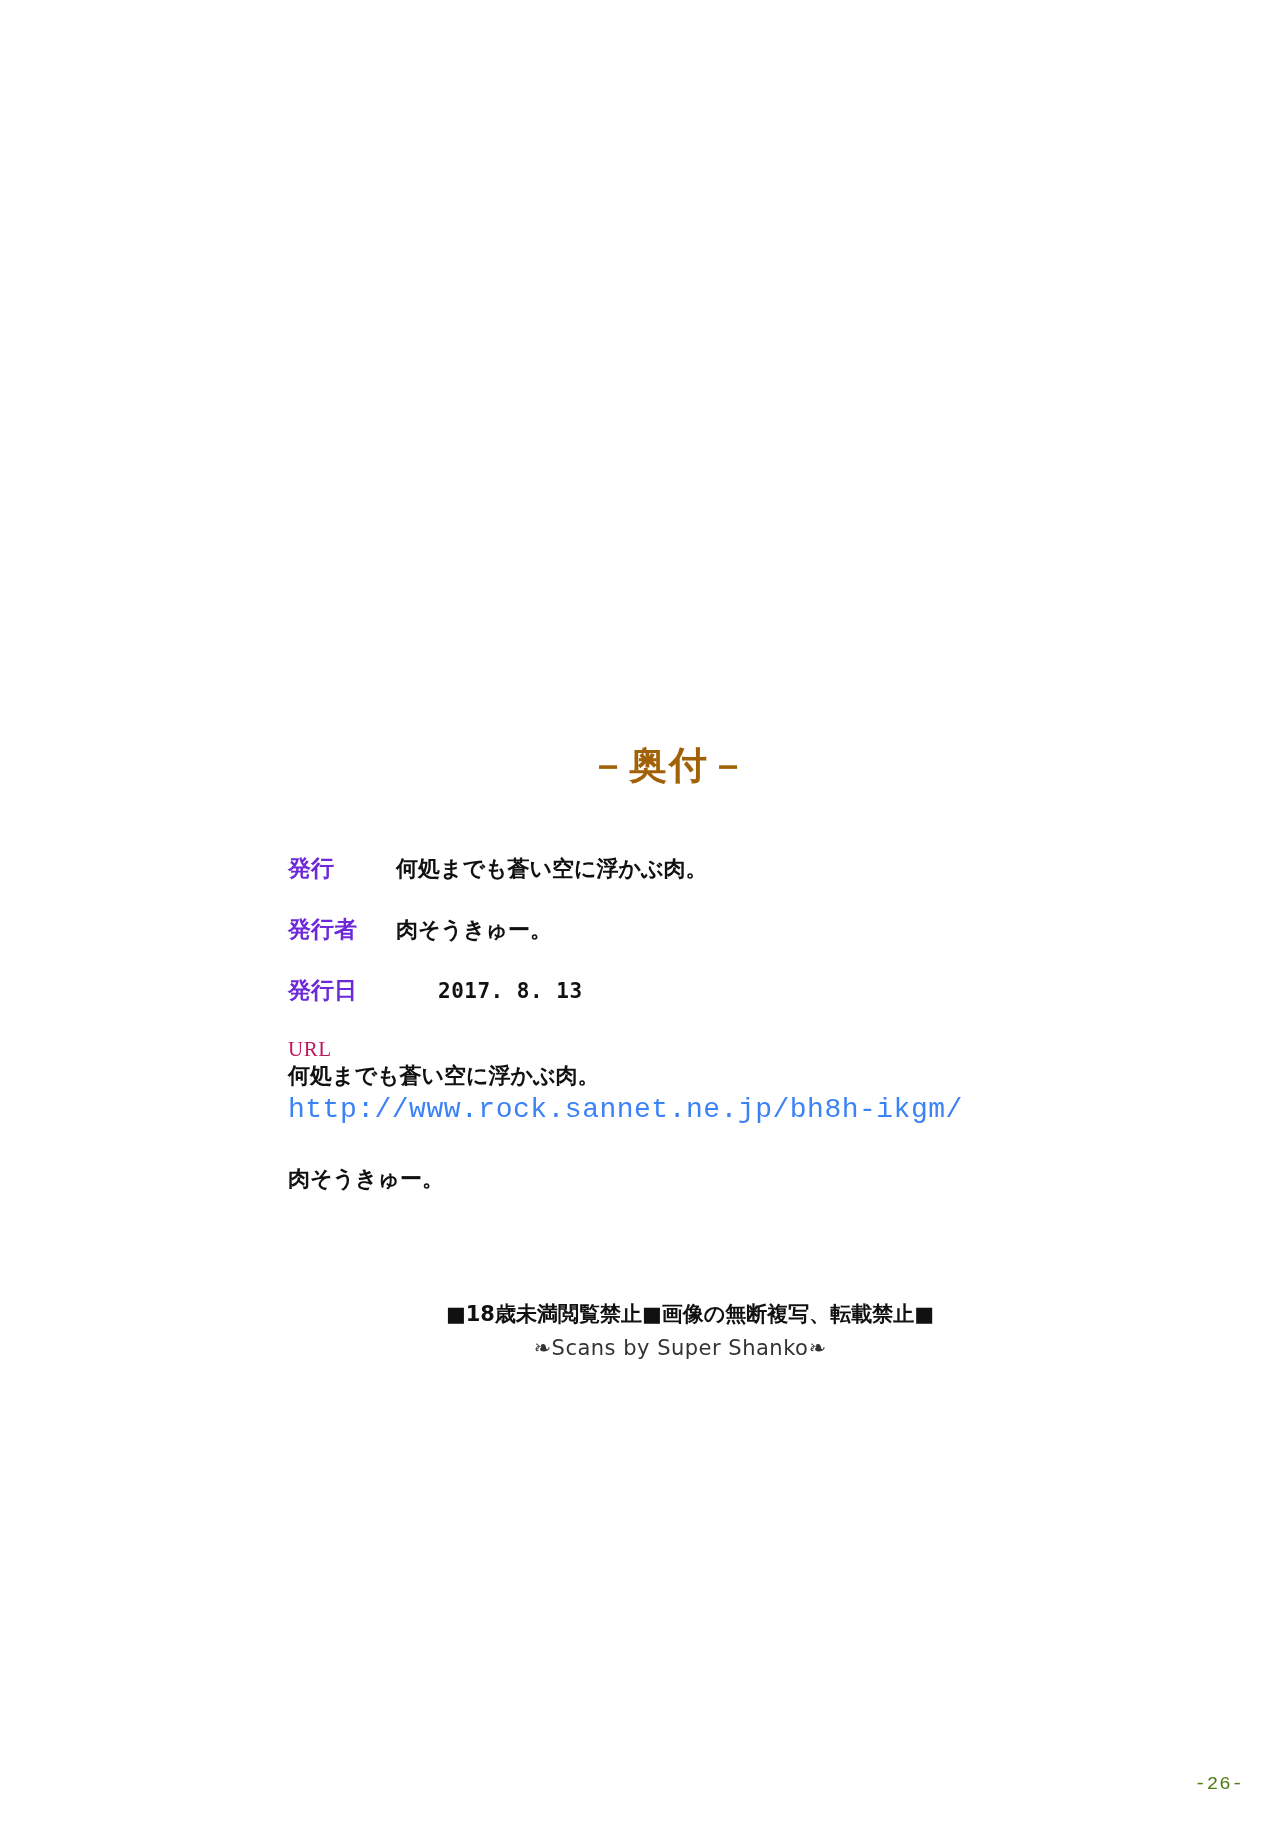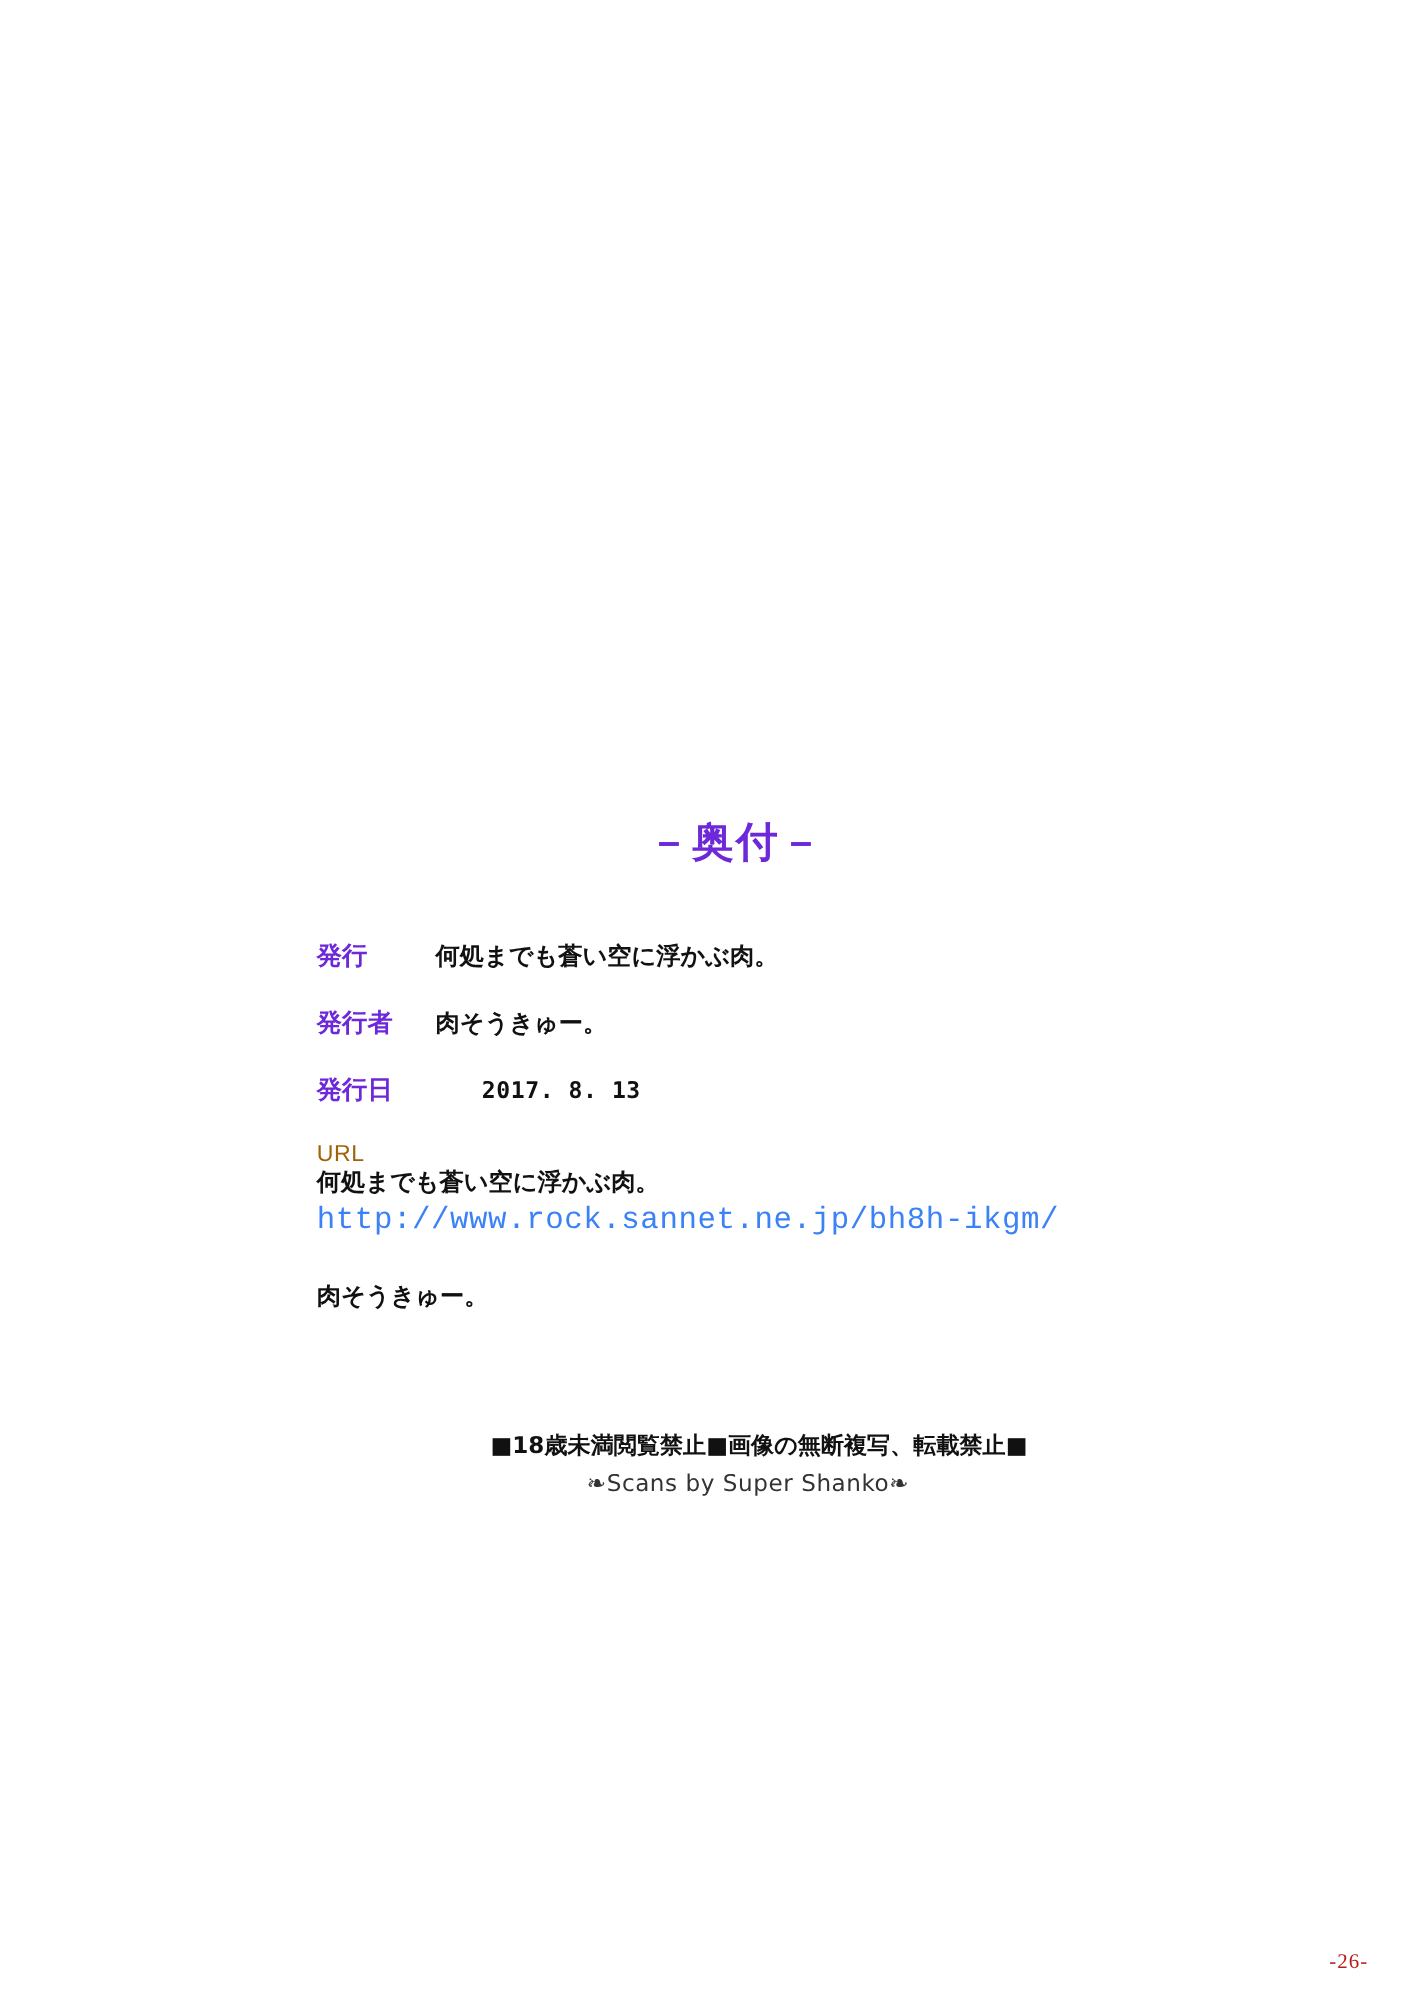--- a/index.html
+++ b/index.html
@@ -29,21 +29,21 @@
     top: 740px;
     width: 1280px;
   }
 
   .colophon-title {
     text-align: center;
     font-family: "DejaVu Sans", sans-serif;
     font-weight: bold;
     font-size: 38px;
     letter-spacing: 2px;
-    color: #6d28d9;
+    color: #a16207;
     margin: 0 0 62px 0;
     padding-left: 58px;
   }
 
   .entries {
     margin-left: 288px;
     width: 760px;
   }
 
   .entry {
@@ -83,23 +83,23 @@
     font-family: "DejaVu Sans", sans-serif;
     font-weight: bold;
     font-size: 22px;
   }
 
   .block {
     margin-bottom: 26px;
   }
 
   .block-head {
-    font-family: Liberation Sans, sans-serif;
-    font-size: 21px;
-    color: #a16207;
+    font-family: Liberation Serif, serif;
+    font-size: 21px;
+    color: #be185d;
     line-height: 1.25;
     letter-spacing: 0.5px;
   }
 
   .block-sub {
     font-family: "DejaVu Sans", sans-serif;
     font-weight: bold;
     font-size: 22px;
     color: #111111;
     line-height: 1.3;
@@ -140,23 +140,23 @@
     font-family: "DejaVu Sans", sans-serif;
     font-size: 21px;
     color: #333333;
     letter-spacing: 0.5px;
   }
 
   .page-number {
     position: absolute;
     right: 36px;
     bottom: 34px;
-    font-family: Liberation Serif, serif;
+    font-family: Liberation Mono, monospace;
     font-size: 19px;
-    color: #b91c1c;
+    color: #4d7c0f;
     letter-spacing: 1px;
   }
 </style>
 </head>
 <body>
 
 <div class="page">
 
   <div class="colophon">
 

